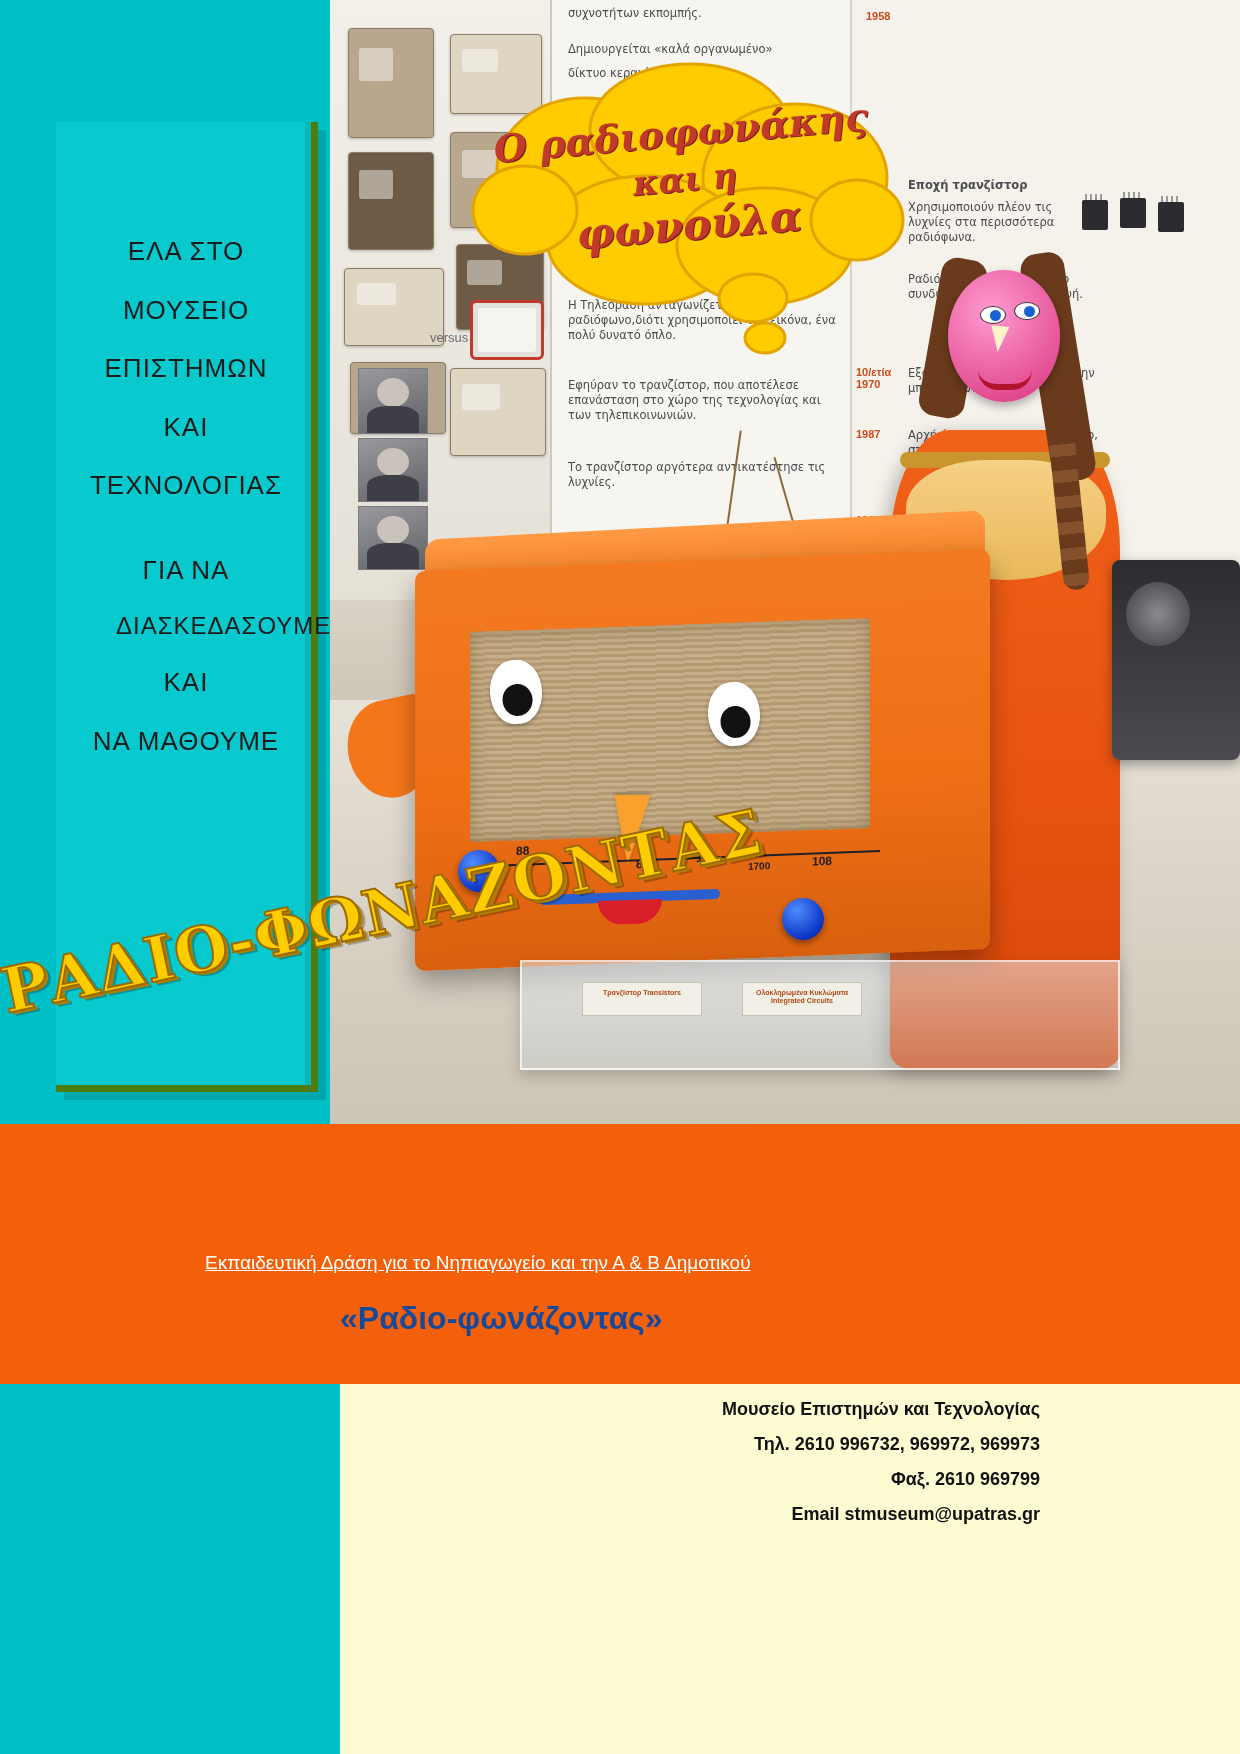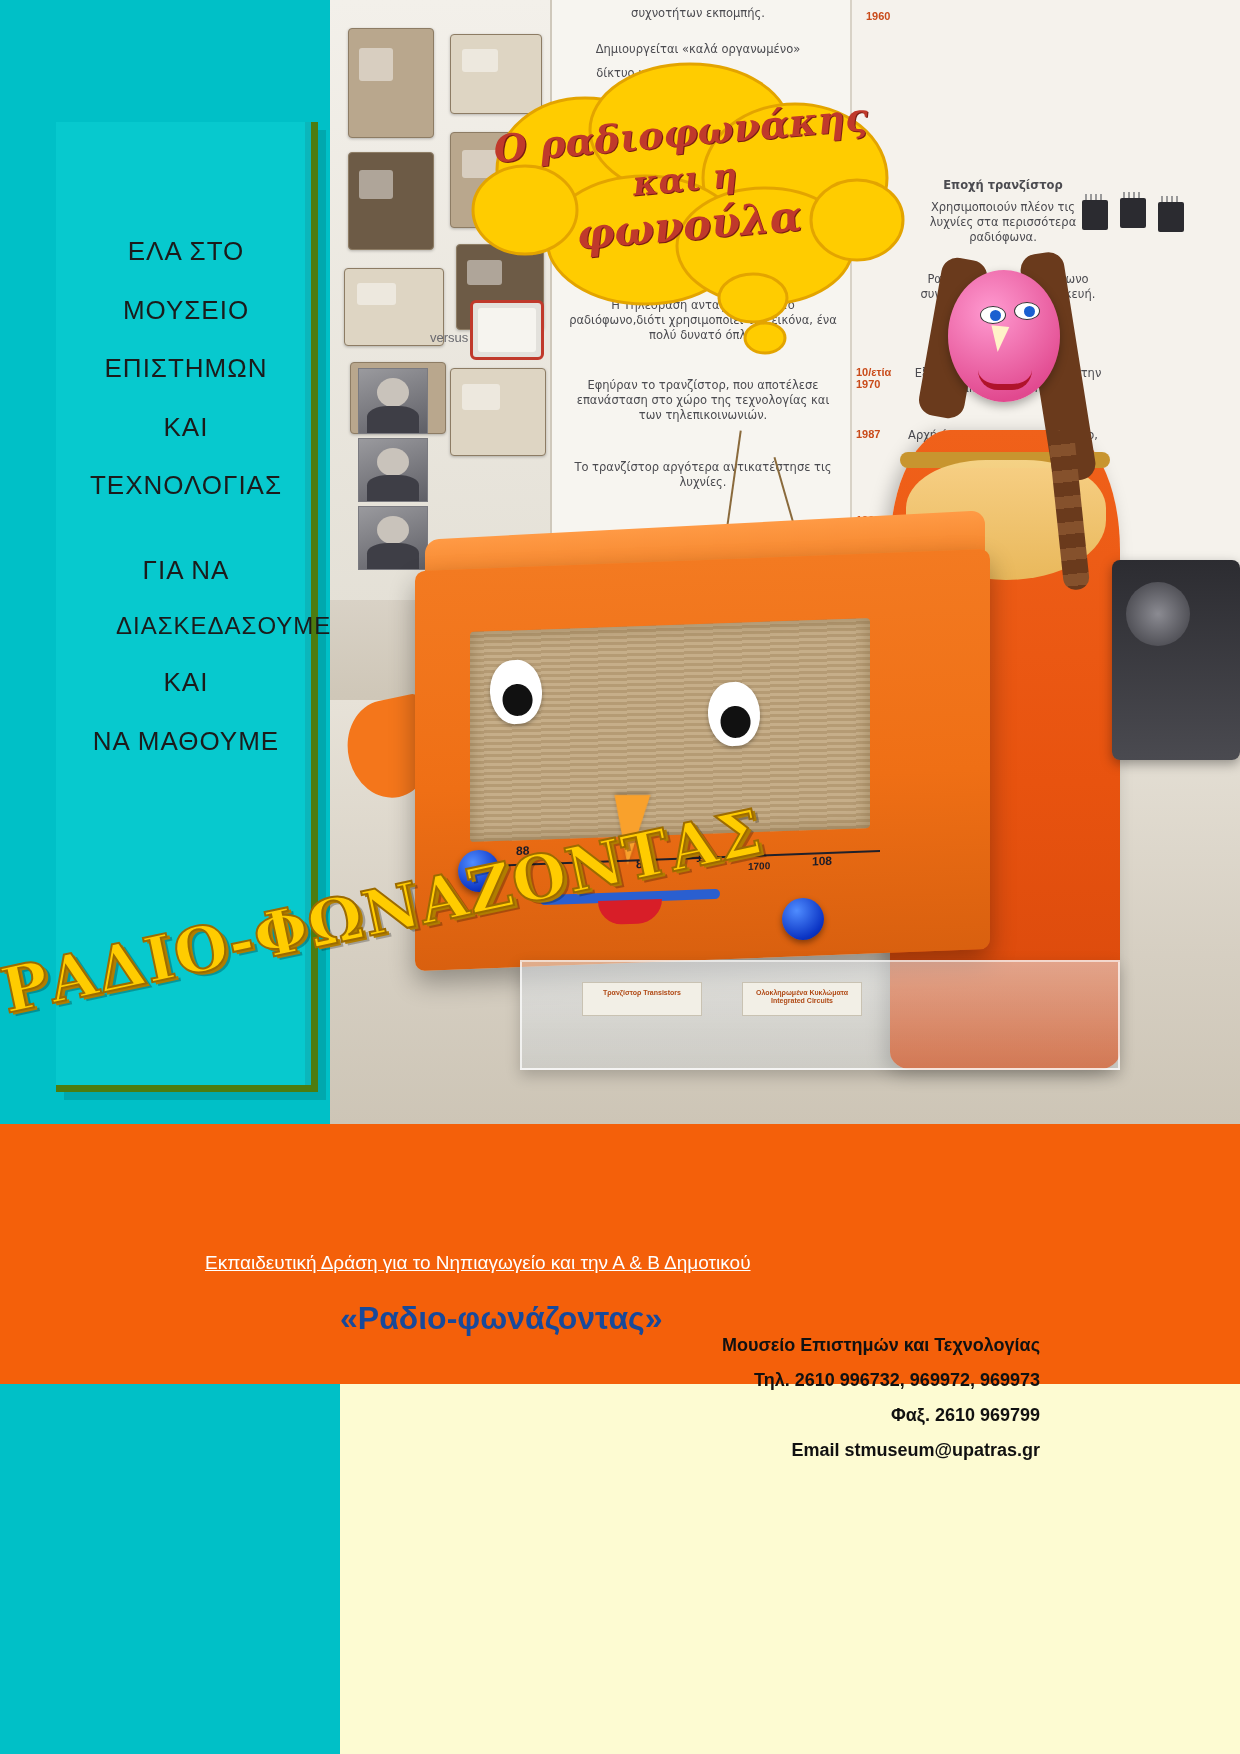--- a/index.html
+++ b/index.html
@@ -42,21 +42,20 @@
   }
   .panel-right {
     position: absolute; left: 522px; top: 0; width: 388px; height: 600px;
     background: #f5f2ec;
   }
   .panel-text {
     position: absolute;
     font-size: 11.5px; line-height: 1.32;
     color: #4b4b50;
     font-family: "DejaVu Sans", sans-serif;
-    text-align: center;
   }
   .yeartag {
     color: #c94b1a; font-weight: bold; font-size: 11px;
   }
   
   .radio-thumb {
     position: absolute;
     background: #b9a78d;
     border: 1px solid #8d7c64;
     border-radius: 4px;
@@ -381,21 +380,21 @@
   
   .bottom-left-teal {
     position:absolute; left:0; top:1384px; width:340px; height:370px;
     background:#00c0c7;
   }
   .bottom-cream {
     position:absolute; left:340px; top:1384px; width:900px; height:370px;
     background:#fdfbd2;
   }
   .contact {
-    position:absolute; right:200px; top:1328px;
+    position:absolute; right:200px; top:1392px;
     text-align:right;
     font-size:18px; font-weight:bold; color:#111;
     line-height:1.95;
     font-family:"Liberation Sans", sans-serif;
   }
 </style>
 </head>
 <body>
 
 <div id="poster">
@@ -423,21 +422,21 @@
       <div class="panel-text" style="left:16px;top:6px;width:260px;">συχνοτήτων εκπομπής.</div>
       <div class="panel-text" style="left:16px;top:42px;width:260px;">Δημιουργείται «καλά οργανωμένο»</div>
       <div class="panel-text" style="left:16px;top:66px;width:150px;">δίκτυο κεραιών.</div>
       <div class="panel-text" style="left:16px;top:298px;width:270px;">Η Τηλεόραση ανταγωνίζεται το ραδιόφωνο,διότι χρησιμοποιεί την εικόνα, ένα πολύ δυνατό όπλο.</div>
       <div class="panel-text" style="left:16px;top:378px;width:270px;">Εφηύραν το τρανζίστορ, που αποτέλεσε επανάσταση στο χώρο της τεχνολογίας και των τηλεπικοινωνιών.</div>
       <div class="panel-text" style="left:16px;top:460px;width:270px;">Το τρανζίστορ αργότερα αντικατέστησε τις λυχνίες.</div>
       <div class="chip" style="left:160px;top:180px;width:30px;height:34px;"></div>
     </div>
 
     <div class="panel-right">
-      <div class="yeartag" style="position:absolute;left:14px;top:10px;">1960</div>
+      <div class="yeartag" style="position:absolute;left:14px;top:10px;">1958</div>
       <div class="panel-text" style="left:56px;top:178px;width:190px;font-weight:bold;">Εποχή τρανζίστορ</div>
       <div class="panel-text" style="left:56px;top:200px;width:190px;">Χρησιμοποιούν πλέον τις λυχνίες στα περισσότερα ραδιόφωνα.</div>
       <div class="panel-text" style="left:56px;top:272px;width:200px;">Ραδιόφωνο και κασετόφωνο συνδυάζονται σε μια συσκευή.</div>
       <div class="yeartag" style="position:absolute;left:4px;top:366px;width:48px;">10/ετία 1970</div>
       <div class="panel-text" style="left:56px;top:366px;width:200px;">Εξάπλωση των πειρατικών στην μπάντα των FM.</div>
       <div class="yeartag" style="position:absolute;left:4px;top:428px;">1987</div>
       <div class="panel-text" style="left:56px;top:428px;width:190px;">Αρχή έρευνας για το Ραδιόφωνο, στο Ευρωπαϊκό Πρόγραμμα EUREKA.</div>
       <div class="yeartag" style="position:absolute;left:4px;top:514px;">1993</div>
       <div class="panel-text" style="left:56px;top:512px;width:190px;font-weight:bold;">CARL MALAMUD</div>
       <div class="panel-text" style="left:56px;top:530px;width:190px;font-weight:bold;">ΚΑΡΛ ΜΑΛΑΜΟΥΝΤ</div>

